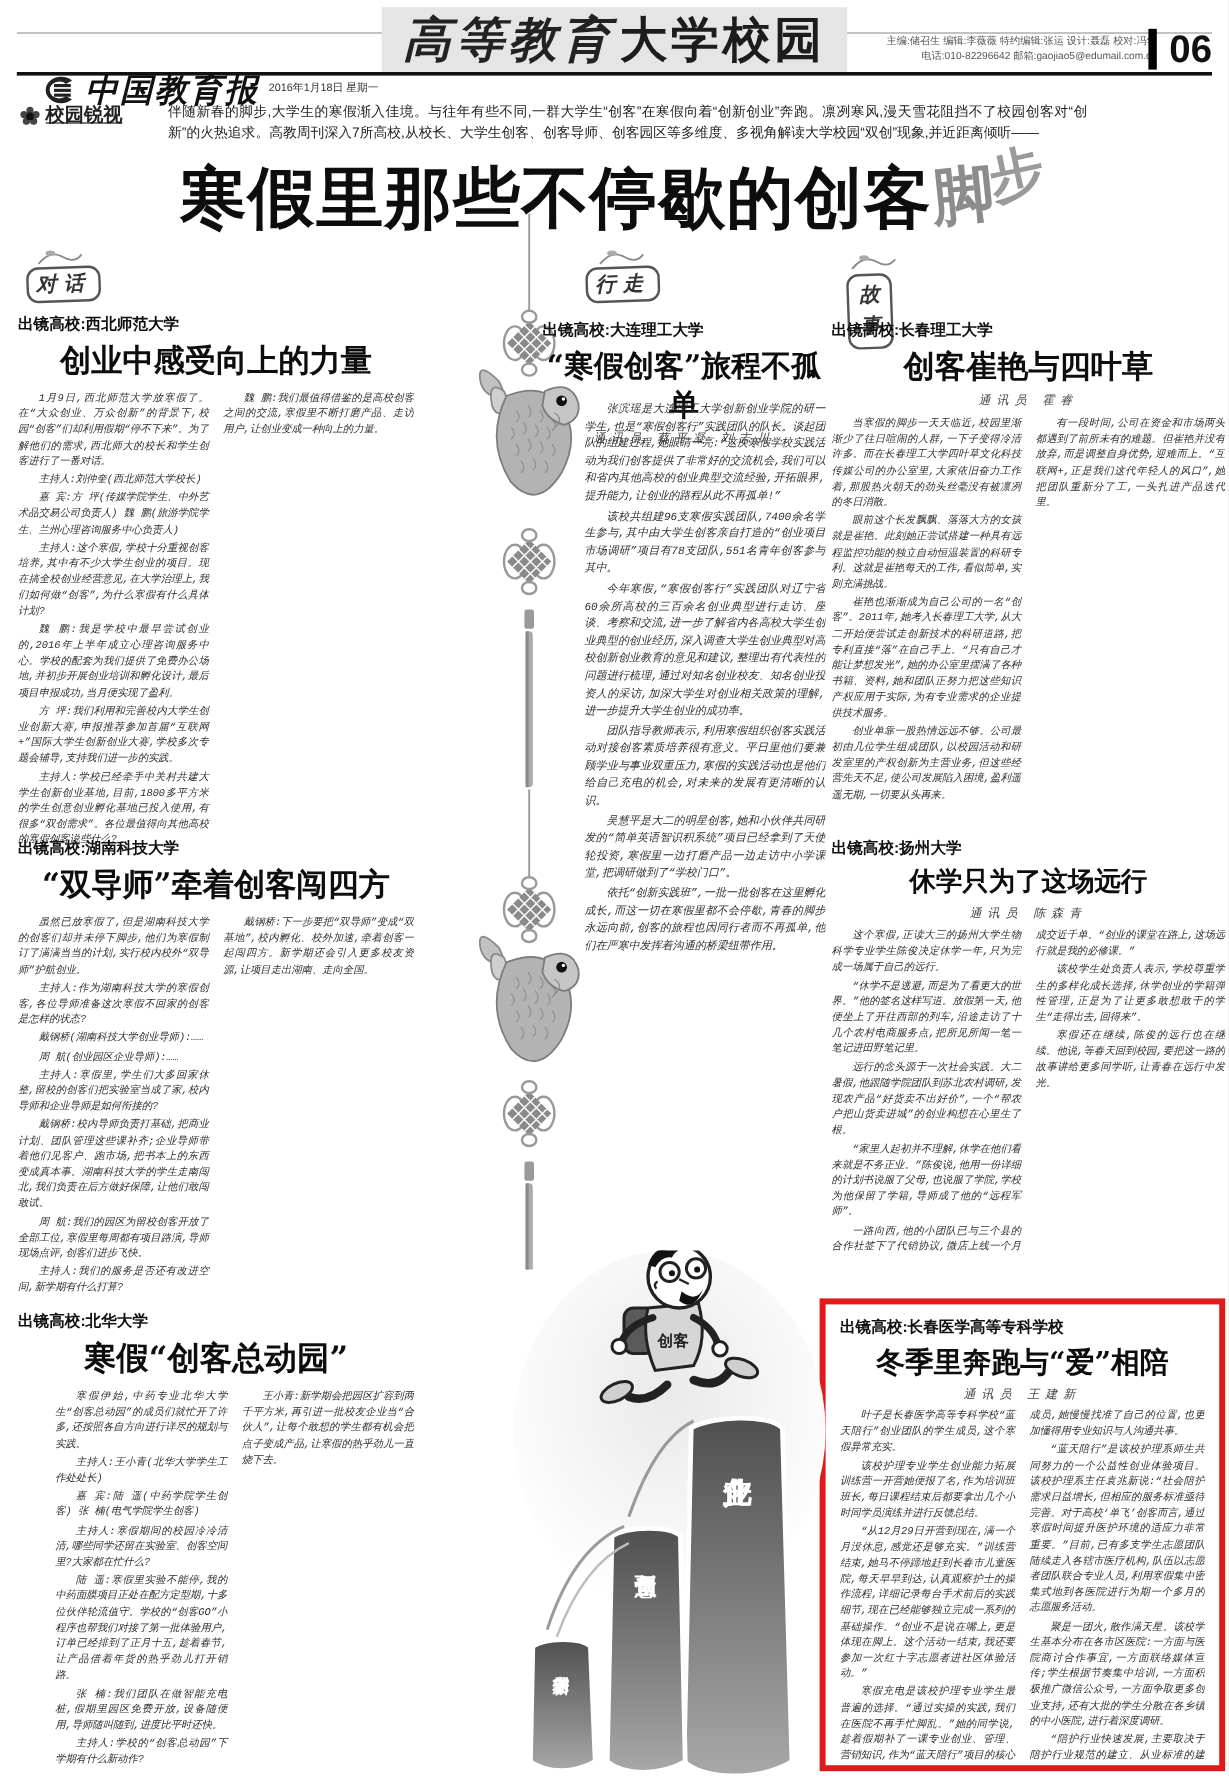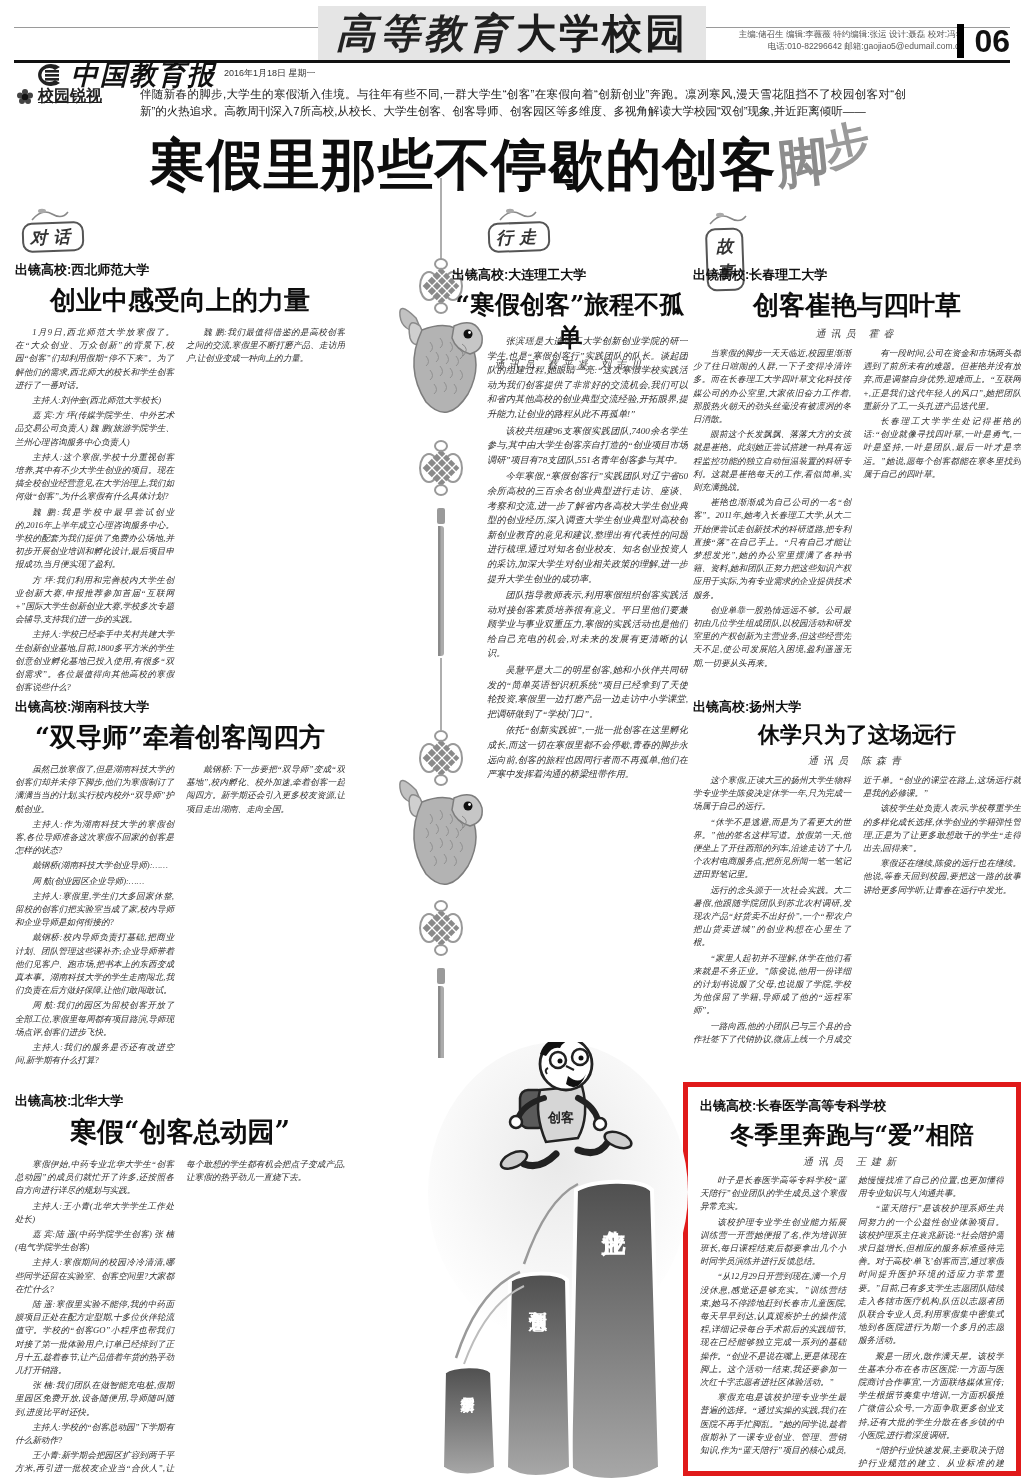--- a/index.html
+++ b/index.html
@@ -39,21 +39,21 @@
   .tag3{left:706px;top:228px;width:34px;height:56px;font-size:17px;line-height:26px;padding-top:3px;}
   .doodle{position:absolute;color:#777;}
   
   .kicker{font-size:13px;font-weight:700;color:#111;}
   .atitle{font-family:"DejaVu Serif","Liberation Serif",serif;font-weight:900;text-align:center;color:#0d0d0d;}
   .byline{text-align:center;font-size:10px;color:#444;letter-spacing:5px;
           font-family:"DejaVu Serif","Liberation Serif",serif;font-style:italic;}
   .body2{column-count:2;column-gap:12px;column-fill:auto;overflow:hidden;}
   .body1{overflow:hidden;}
   .body2 p,.body1 p{margin:0 0 2px;font-size:8.6px;line-height:13.2px;text-indent:2em;text-align:justify;
-     color:#2e2e2e;font-family:Liberation Serif, serif;font-style:italic;}
+     color:#2e2e2e;font-family:Liberation Mono, monospace;font-style:italic;}
   .body1 p{font-size:9.2px;line-height:14.6px;}
   .redbox{border:5px solid #e01a1a;background:#fff;box-sizing:border-box;padding:10px 12px 8px;}
   
   .vlabel{writing-mode:vertical-rl;fill:#fff;font-weight:900;}
 </style>
 </head>
 <body>
 
 <div class="page">
 
@@ -220,21 +220,21 @@
         <p>戴钢桥:校内导师负责打基础,把商业计划、团队管理这些课补齐;企业导师带着他们见客户、跑市场,把书本上的东西变成真本事。湖南科技大学的学生走南闯北,我们负责在后方做好保障,让他们敢闯敢试。</p>
         <p>周 航:我们的园区为留校创客开放了全部工位,寒假里每周都有项目路演,导师现场点评,创客们进步飞快。</p>
         <p>主持人:我们的服务是否还有改进空间,新学期有什么打算?</p>
         <p>戴钢桥:下一步要把“双导师”变成“双基地”,校内孵化、校外加速,牵着创客一起闯四方。新学期还会引入更多校友资源,让项目走出湖南、走向全国。</p>
       </div>
   </div>
 
   <div class="abs" style="left:15px;top:1092px;width:330px;">
     <div class="kicker"><span>出镜高校:</span><span>北华大学</span></div>
     <div class="atitle" style="font-size:27px;margin:4px 0 8px;">寒假“创客总动园”</div>
-    <div class="body2" style="height:322px;">
+    <div class="body2" style="height:322px;margin-left:31px;">
         <p>寒假伊始,中药专业北华大学生“创客总动园”的成员们就忙开了许多,还按照各自方向进行详尽的规划与实践。</p>
         <p>主持人:王小青(北华大学学生工作处处长)</p>
         <p>嘉 宾:陆 遥(中药学院学生创客)  张 楠(电气学院学生创客)</p>
         <p>主持人:寒假期间的校园冷冷清清,哪些同学还留在实验室、创客空间里?大家都在忙什么?</p>
         <p>陆 遥:寒假里实验不能停,我的中药面膜项目正处在配方定型期,十多位伙伴轮流值守。学校的“创客GO”小程序也帮我们对接了第一批体验用户,订单已经排到了正月十五,趁着春节,让产品借着年货的热乎劲儿打开销路。</p>
         <p>张 楠:我们团队在做智能充电桩,假期里园区免费开放,设备随便用,导师随叫随到,进度比平时还快。</p>
         <p>主持人:学校的“创客总动园”下学期有什么新动作?</p>
         <p>王小青:新学期会把园区扩容到两千平方米,再引进一批校友企业当“合伙人”,让每个敢想的学生都有机会把点子变成产品,让寒假的热乎劲儿一直烧下去。</p>
       </div>
   </div>
@@ -256,21 +256,20 @@
   <div class="abs" style="left:693px;top:266px;width:328px;">
     <div class="kicker"><span>出镜高校:</span><span>长春理工大学</span></div>
     <div class="atitle" style="font-size:26px;margin:4px 0 4px;">创客崔艳与四叶草</div>
     <div class="byline" style="margin-bottom:6px;">通讯员 霍睿</div>
     <div class="body2" style="height:330px;">
         <p>当寒假的脚步一天天临近,校园里渐渐少了往日喧闹的人群,一下子变得冷清许多。而在长春理工大学四叶草文化科技传媒公司的办公室里,大家依旧奋力工作着,那股热火朝天的劲头丝毫没有被凛冽的冬日消散。</p>
         <p>眼前这个长发飘飘、落落大方的女孩就是崔艳。此刻她正尝试搭建一种具有远程监控功能的独立自动恒温装置的科研专利。这就是崔艳每天的工作,看似简单,实则充满挑战。</p>
         <p>崔艳也渐渐成为自己公司的一名“创客”。2011年,她考入长春理工大学,从大二开始便尝试走创新技术的科研道路,把专利直接“落”在自己手上。“只有自己才能让梦想发光”,她的办公室里摆满了各种书籍、资料,她和团队正努力把这些知识产权应用于实际,为有专业需求的企业提供技术服务。</p>
         <p>创业单靠一股热情远远不够。公司最初由几位学生组成团队,以校园活动和研发室里的产权创新为主营业务,但这些经营先天不足,使公司发展陷入困境,盈利遥遥无期,一切要从头再来。</p>
         <p>有一段时间,公司在资金和市场两头都遇到了前所未有的难题。但崔艳并没有放弃,而是调整自身优势,迎难而上。“互联网+,正是我们这代年轻人的风口”,她把团队重新分了工,一头扎进产品迭代里。</p>
-        <p>长春理工大学学生处记得崔艳的话:“创业就像寻找四叶草,一叶是勇气,一叶是坚持,一叶是团队,最后一叶才是幸运。”她说,愿每个创客都能在寒冬里找到属于自己的四叶草。</p>
       </div>
   </div>
 
   <div class="abs" style="left:693px;top:698px;width:328px;">
     <div class="kicker"><span>出镜高校:</span><span>扬州大学</span></div>
     <div class="atitle" style="font-size:22px;margin:4px 0 4px;">休学只为了这场远行</div>
     <div class="byline" style="margin-bottom:6px;">通讯员 陈森青</div>
     <div class="body2" style="height:290px;">
         <p>这个寒假,正读大三的扬州大学生物科学专业学生陈俊决定休学一年,只为完成一场属于自己的远行。</p>
         <p>“休学不是逃避,而是为了看更大的世界。”他的签名这样写道。放假第一天,他便坐上了开往西部的列车,沿途走访了十几个农村电商服务点,把所见所闻一笔一笔记进田野笔记里。</p>

